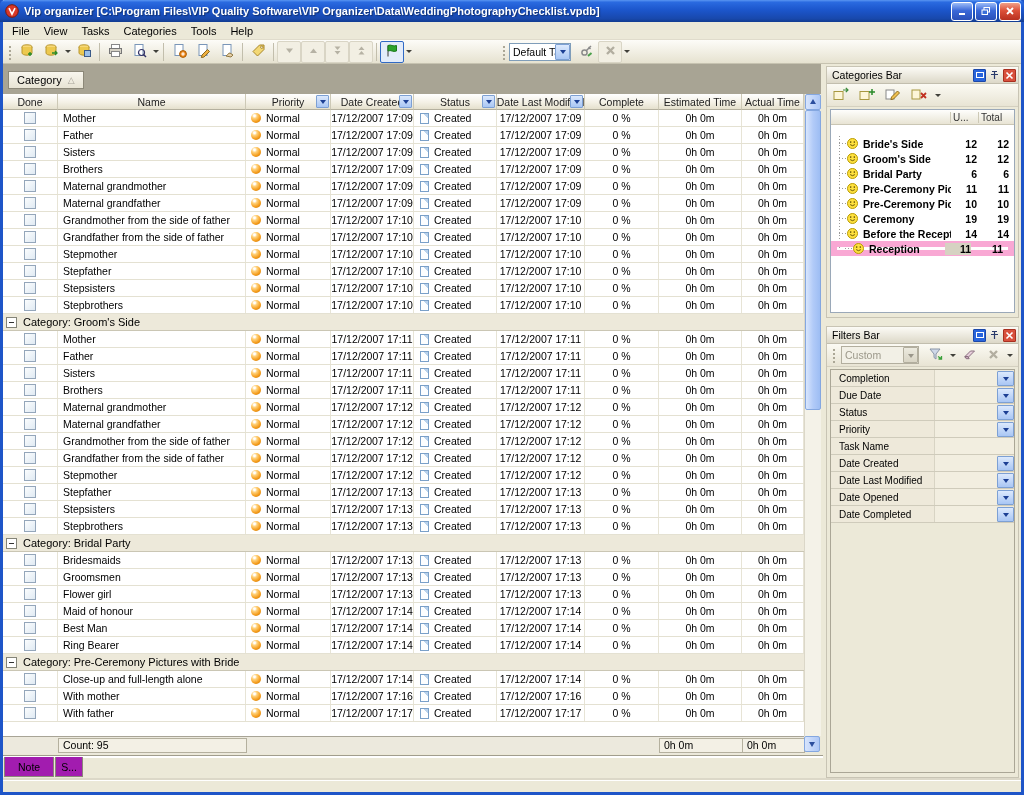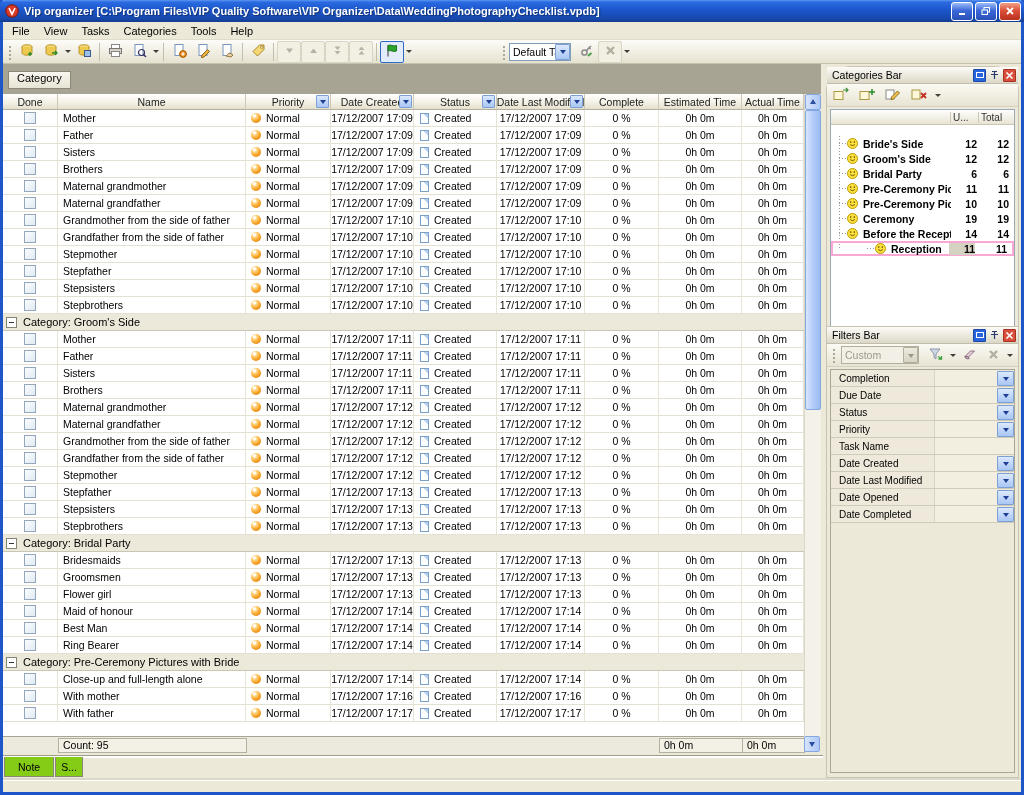--- a/index.html
+++ b/index.html
@@ -37,21 +37,21 @@
   .ddbtn{width:15px;height:16px;box-sizing:border-box;display:flex;align-items:center;justify-content:center;
     background:linear-gradient(#dce9fd,#a9c6f4);border:1px solid #7da0d4;border-radius:1px;}
   .ddbtn .tri{width:0;height:0;border:3px solid transparent;border-top:4px solid #1c3f94;margin-top:4px;}
   .combo.disabled{background:#f2f0e6;color:#9c988a;border-color:#b2ae9e;justify-content:center;}
   .combo.disabled .ddbtn{background:linear-gradient(#eceadf,#d8d4c4);border-color:#b2ae9e;}
   .combo.disabled .ddbtn .tri{border-top-color:#9a968a;}
   
   .content{position:relative;flex:1;overflow:hidden;background:#ece9d8;}
   .group-band{position:absolute;left:0;top:0;width:818px;height:30px;background:#a8a494;}
   .group-btn{position:absolute;left:5px;top:7px;height:18px;box-sizing:border-box;display:flex;align-items:center;gap:6px;
-    background:linear-gradient(#f8f6ee,#e8e4d4);border:1px solid #8c8878;padding:0 8px;flex-direction:column;}
+    background:linear-gradient(#f8f6ee,#e8e4d4);border:1px solid #8c8878;padding:0 8px;}
   .sortglyph{color:#a8a49a;font-size:9px;}
   
   .grid{position:absolute;left:0;top:30px;width:801px;}
   .thead,.trow{display:grid;grid-template-columns:55px 188px 85px 83px 83px 88px 74px 83px 62px;}
   .thead{height:16px;}
   .th{position:relative;box-sizing:border-box;border-right:1px solid #cdc9b6;border-bottom:1px solid #b4b09e;
     background:linear-gradient(#ffffff,#f4f1e6 55%,#e5e0cd);display:flex;align-items:center;justify-content:center;
     font-size:10.5px;color:#222;white-space:nowrap;overflow:hidden;}
   .hdd{position:absolute;right:1px;top:1px;width:13px;height:13px;}
   .tbody{height:626px;overflow:hidden;background:#fff;}
@@ -80,27 +80,27 @@
     background:linear-gradient(90deg,#d7e4fc,#aec8f7);border:1px solid #84a7e0;border-radius:2px;}
   .sthumb{position:absolute;left:0;top:16px;width:16px;height:300px;box-sizing:border-box;border:1px solid #84a7e0;border-radius:2px;
     background:linear-gradient(90deg,#d9e6fd,#b2cbf8 50%,#9dbdf3);}
   .tri2{width:0;height:0;border:3.5px solid transparent;}
   .tri2.up{border-bottom:5px solid #2c4f9e;margin-bottom:4px;}
   .tri2.down{border-top:5px solid #2c4f9e;margin-top:4px;}
   .sdown{position:absolute;left:801px;top:672px;}
   
   .tabline{position:absolute;left:0;top:691px;width:820px;height:2px;background:#fff;border-top:1px solid #a19d8d;}
   .tabs{position:absolute;left:1px;top:693px;height:20px;display:flex;}
-  .tab{box-sizing:border-box;height:20px;border:1px solid #8a8679;border-top:none;background:#84cc16;
+  .tab{box-sizing:border-box;height:20px;border:1px solid #8a8679;border-top:none;background:#a21caf;
     display:flex;align-items:center;padding:0 13px;font-size:10.5px;}
   .tab.small{padding:0 5px;margin-left:1px;}
   .statusbar{position:absolute;left:0;right:0;top:716px;height:14px;background:#ece9d8;border-top:1px solid #fff;box-shadow:0 -2px 0 #dcd8c8;}
   
   .panel{position:absolute;left:823px;width:193px;box-sizing:border-box;background:#ece9d8;border:1px solid #c8c4b4;}
-  .panel.cats{top:2px;height:304px;border-radius:25px;}
+  .panel.cats{top:2px;height:252px;}
   .panel.filters{top:262px;height:452px;}
   .ptitle{height:16px;display:flex;align-items:center;padding:0 2px 0 5px;
     background:linear-gradient(#fcfbf6,#dcd8c8);border-bottom:1px solid #c2beae;}
   .ptext{flex:1;font-size:10.5px;}
   .pb{width:13px;height:13px;margin-left:2px;display:flex;align-items:center;justify-content:center;border-radius:1px;box-sizing:border-box;}
   .pb.float{background:#2864dc;border:1px solid #1c48a8;}
   .pb.float i{display:block;width:6px;height:4px;border:1px solid #fff;}
   .pb.closep{background:#d8503c;border:1px solid #a83020;}
   .ptoolbar{height:22px;display:flex;align-items:center;padding:0 2px;gap:2px;
     background:linear-gradient(#fbfaf3,#e8e4d4);border-bottom:1px solid #d4d0c0;}
@@ -113,21 +113,21 @@
   .th-t{width:36px;text-align:left;border-left:1px solid #cdc9b6;padding-left:2px;box-sizing:border-box;}
   #treeitems{position:relative;margin-top:11px;}
   .vline{position:absolute;left:8px;top:0;bottom:6px;width:1px;
      background-image:linear-gradient(#9a9a9a 1px,transparent 1px);background-size:1px 3px;}
   .titem{display:flex;align-items:center;height:15px;font-weight:bold;font-size:10.5px;position:relative;box-sizing:border-box;}
   .cstub{width:7px;height:1px;margin-left:8px;flex:0 0 auto;
      background-image:linear-gradient(90deg,#9a9a9a 1px,transparent 1px);background-size:3px 1px;}
   .titem .lbl{flex:1;overflow:hidden;white-space:nowrap;padding-left:4px;}
   .titem .ucol{width:26px;text-align:right;}
   .titem .tcol{width:32px;text-align:right;padding-right:5px;}
-  .titem.sel{border:2px solid #f9a8d4;padding-left:26px;}
+  .titem.sel{border:6px solid #f9a8d4;}
   .titem.sel .ucol{background:#d6d2c2;}
   .smiley{width:12px;height:12px;flex:0 0 auto;display:flex;align-items:center;margin-left:1px;}
   
   .filterbox{position:absolute;left:3px;right:3px;top:42px;bottom:4px;background:#ece9d8;border:1px solid #aaa696;overflow:hidden;}
   .frow{height:17px;box-sizing:border-box;display:flex;align-items:center;border-bottom:1px solid #cfcbbb;background:#eee9da;}
   .flabel{width:95px;padding-left:8px;overflow:hidden;white-space:nowrap;font-size:10px;flex:0 0 auto;}
   .fval{flex:1;height:100%;border-left:1px solid #d8d4c4;background:#f2eee0;}
   .fdd{width:17px;height:15px;margin:0;}
 </style>
 </head>

